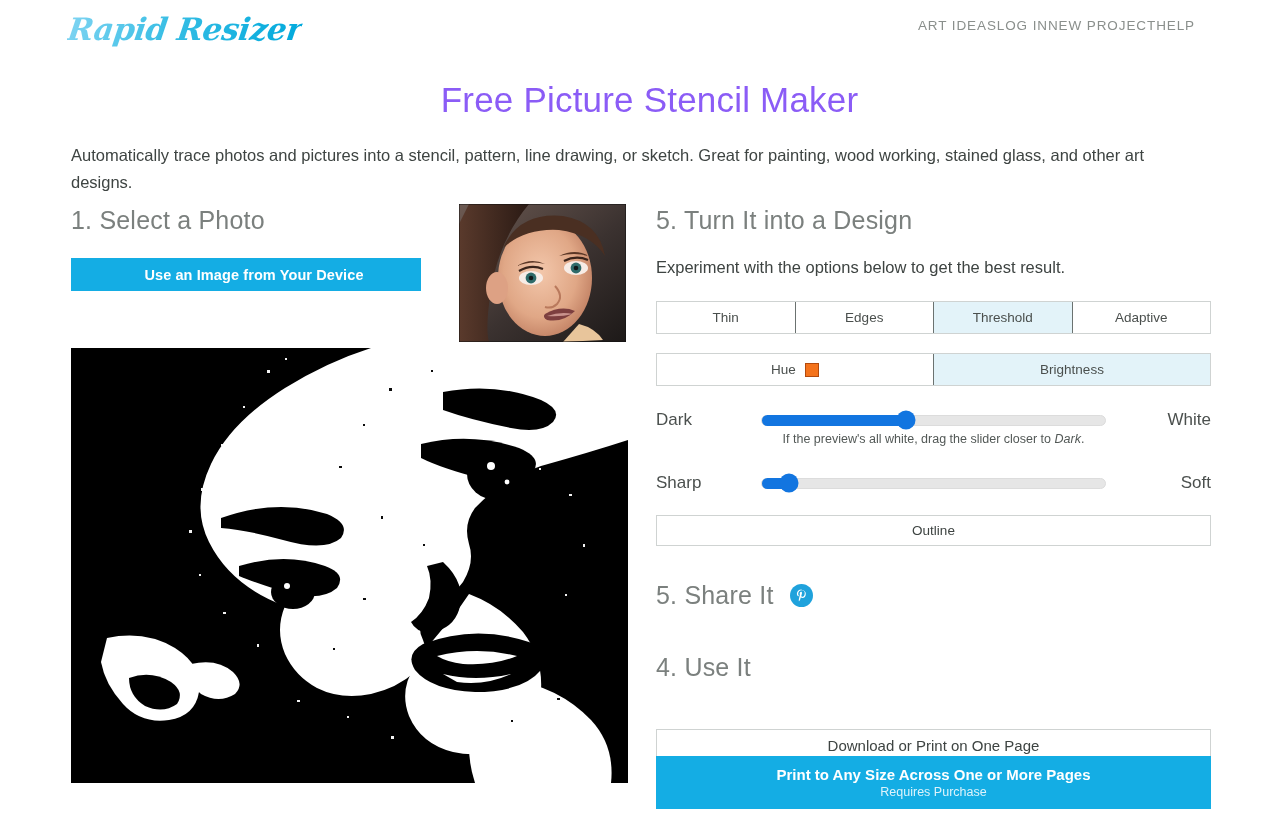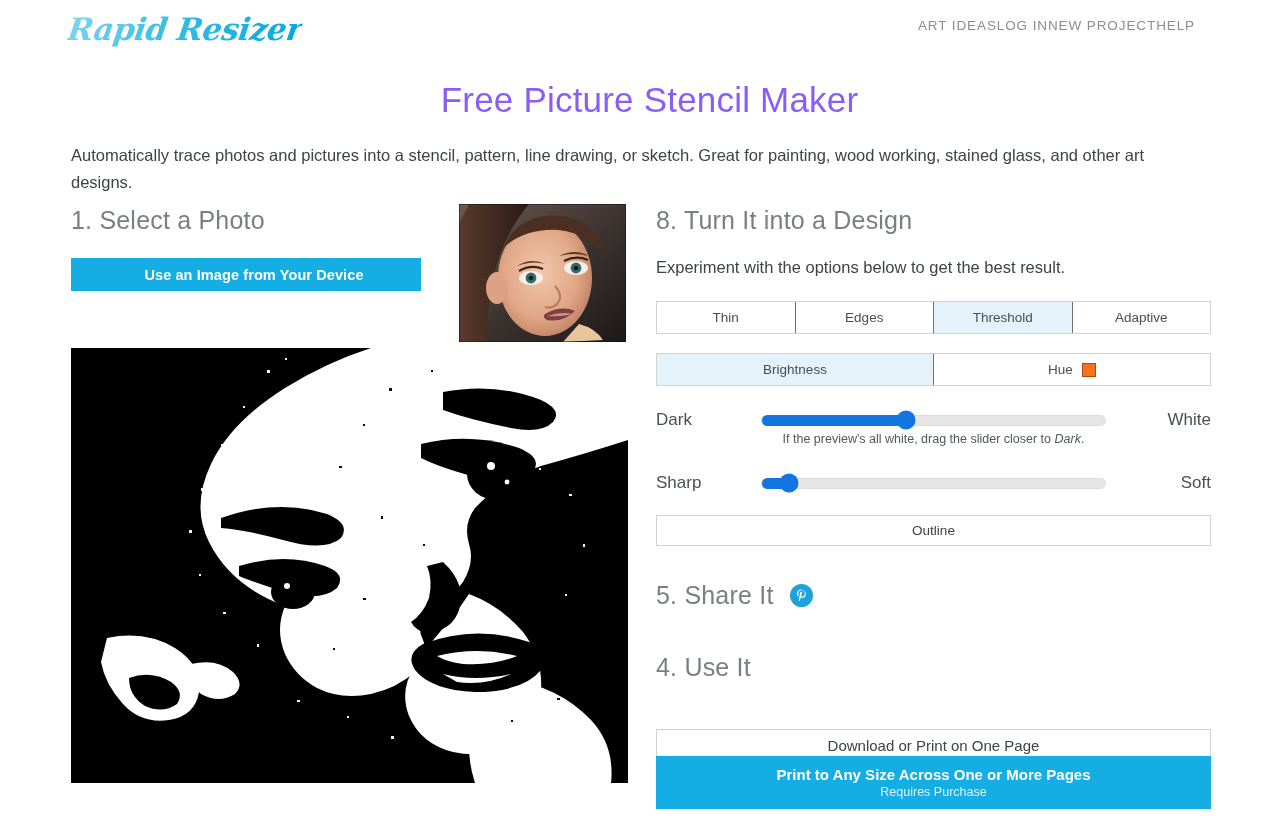--- a/index.html
+++ b/index.html
@@ -287,36 +287,36 @@
         <rect x="292" y="250" width="3" height="2"></rect>
           <rect x="262" y="300" width="2" height="2"></rect>
         <rect x="420" y="212" width="2" height="3"></rect>
           <rect x="448" y="254" width="2" height="2"></rect>
         <rect x="486" y="350" width="3" height="2"></rect>
           <rect x="440" y="372" width="2" height="2"></rect>
       </g>
     </svg>
   </div>
 
-  <h2 class="step-h" id="step2-h">8. Turn It into a Design</h2>
+  <h2 class="step-h" id="step2-h">5. Turn It into a Design</h2>
   <p class="sub">Experiment with the options below to get the best result.</p>
 
   <div class="seg-row" id="seg-mode">
     <div class="seg">Thin</div>
     <div class="seg">Edges</div>
     <div class="seg active">Threshold</div>
     <div class="seg">Adaptive</div>
   </div>
 
   <div class="seg-row" id="seg-channel">
-    <div class="seg active">Brightness</div>
     <div class="seg">
       <span>Hue</span>
       <span class="swatch" style="background: rgb(244, 115, 28);"></span>
     </div>
+    <div class="seg active">Brightness</div>
   </div>
 
   <div class="slider-row" id="slider-threshold">
     <div class="sl-label">Dark</div>
     <div class="track">
       <div class="fill" id="fill-threshold" style="width: 42%;"></div>
       <div class="knob" id="knob-threshold" style="left: 42%;"></div>
     </div>
     <div class="sl-label right">White</div>
   </div>

